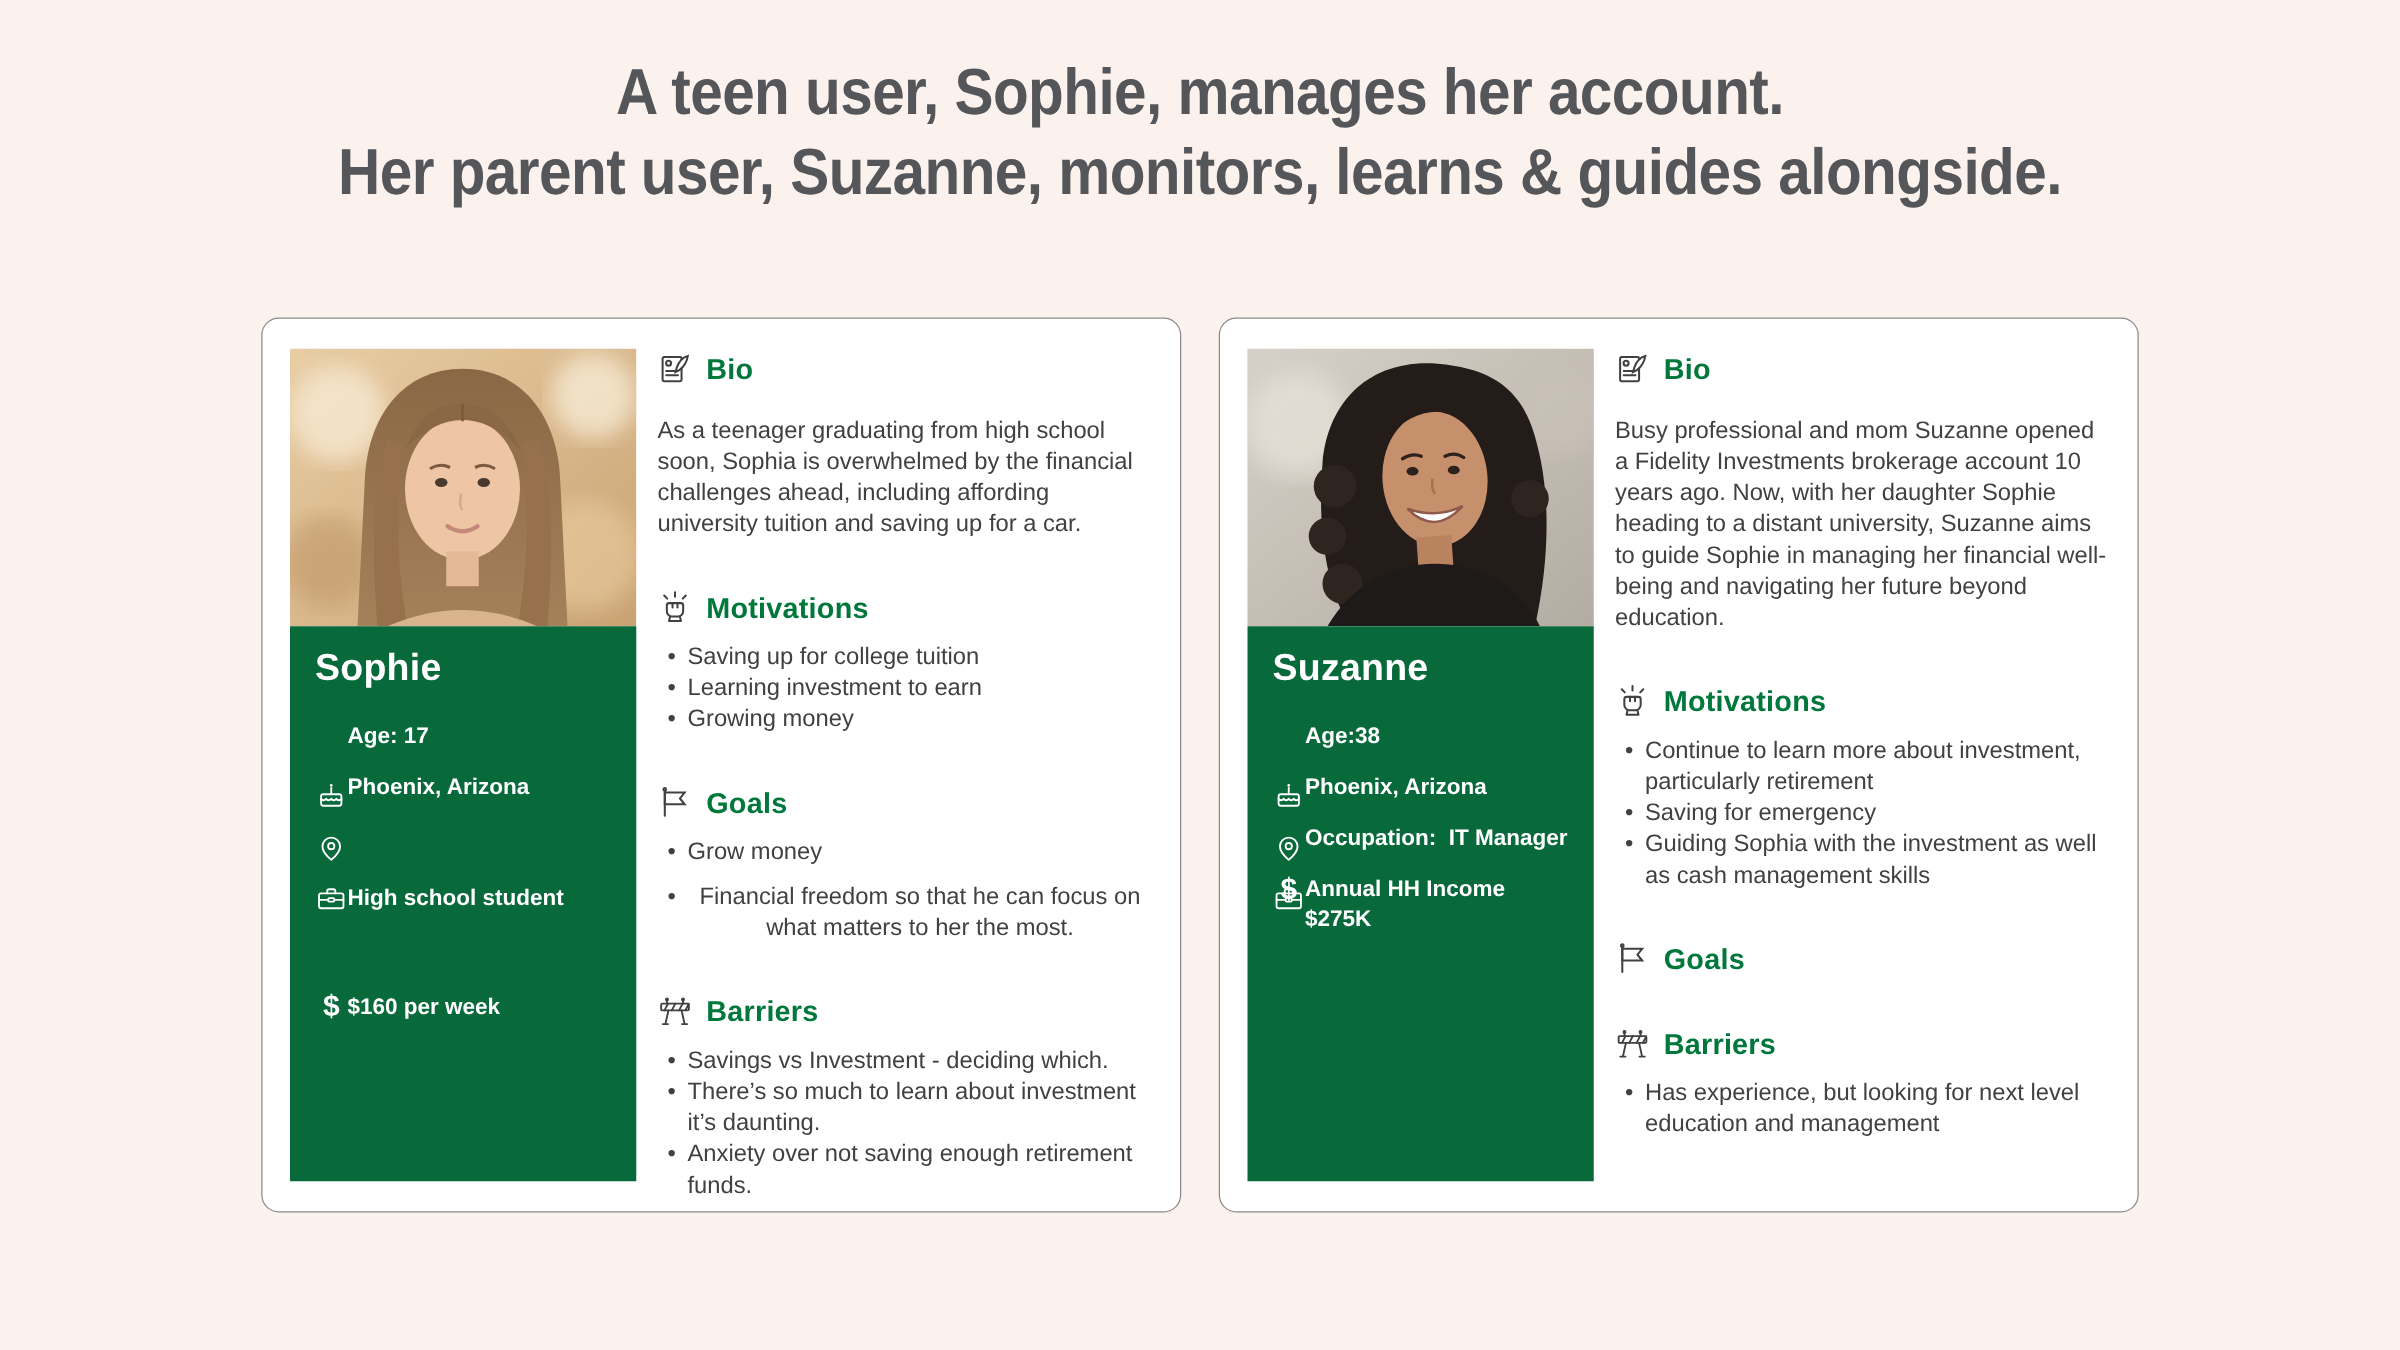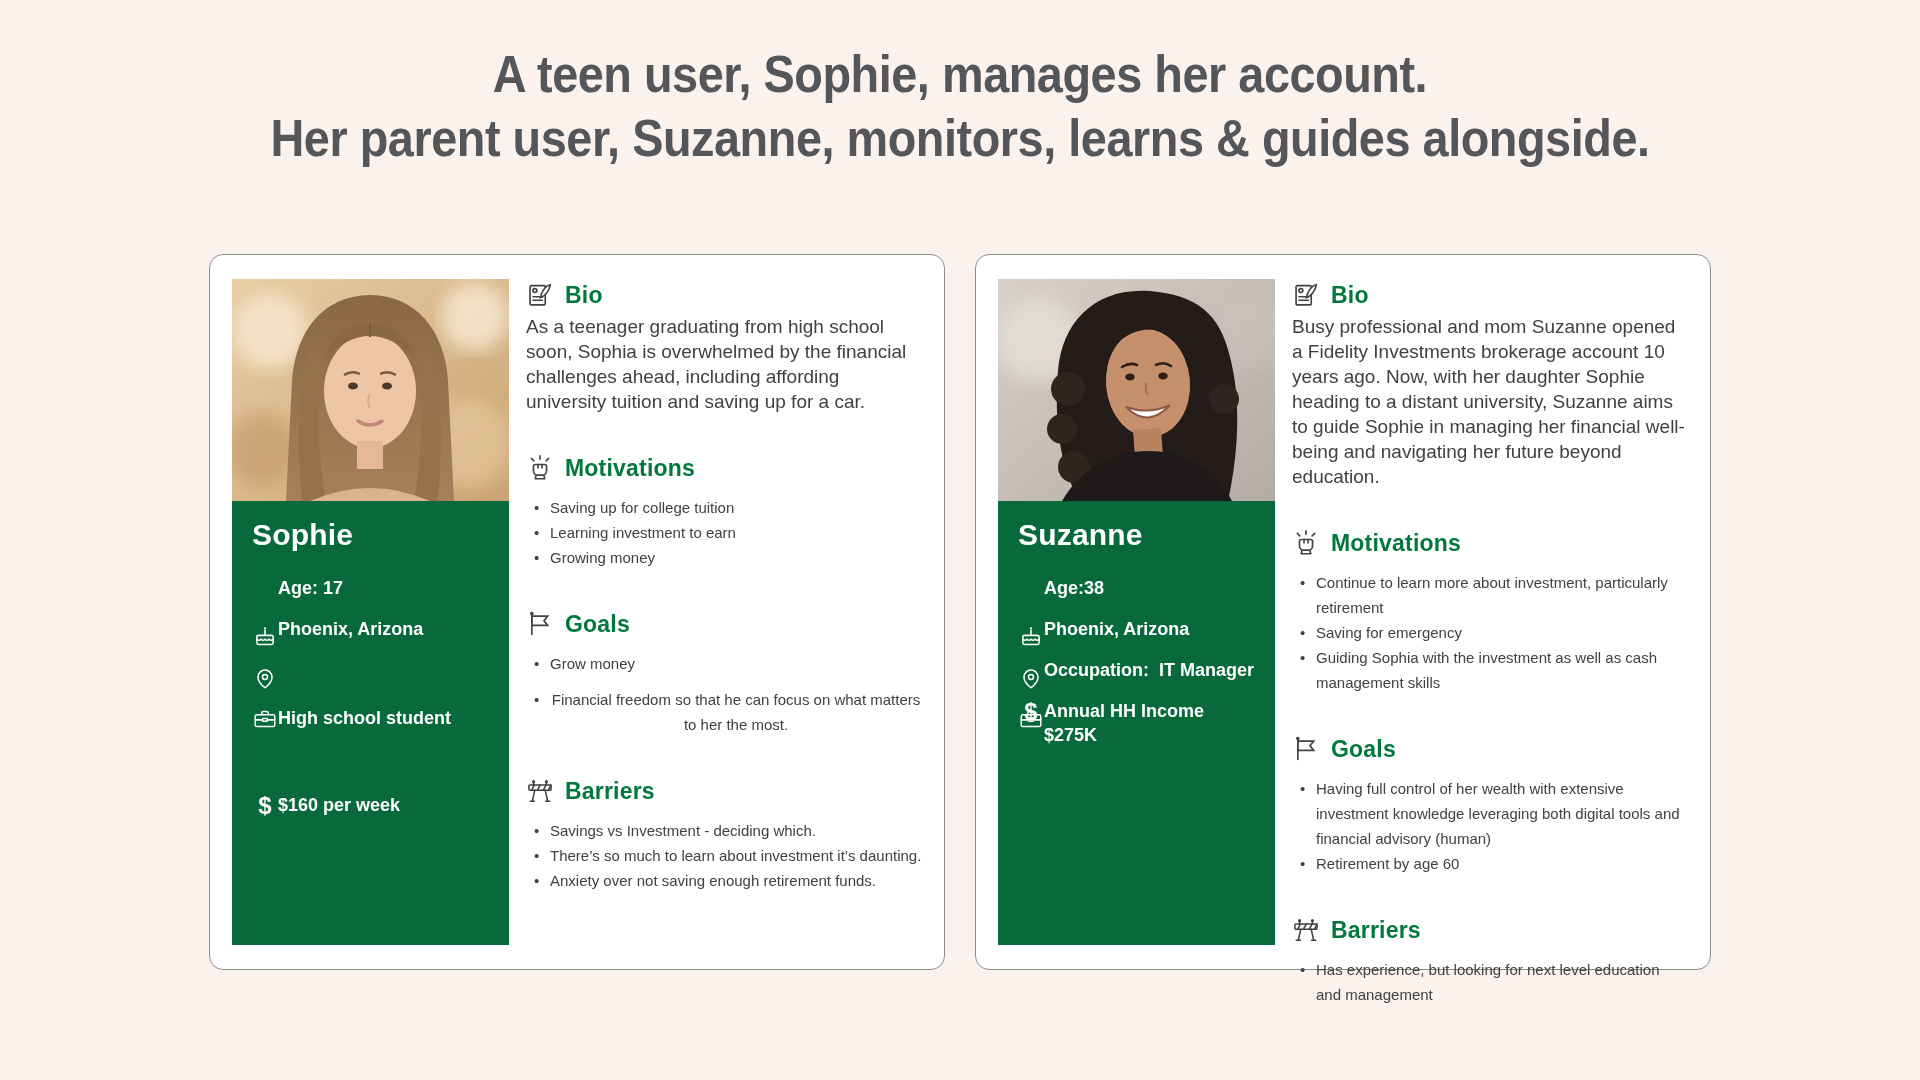--- a/index.html
+++ b/index.html
@@ -60,22 +60,22 @@
   }
   .dicon { flex: 0 0 26px; width: 26px; height: 26px; }
   .dicon svg { display: block; }
   .dollar-glyph { font-size: 24px; font-weight: bold; line-height: 26px; text-align: center; display:block; }
   .right-col { flex: 1; padding-left: 17px; padding-top: 2px; }
   .section + .section { margin-top: 40px; }
   .sec-head { display: flex; align-items: center; gap: 11px; }
   .sec-head h3 { margin: 0; font-size: 23px; color: #00783C; letter-spacing: 0.2px; }
   .sicon { width: 28px; height: 28px; flex: 0 0 28px; }
   .sicon svg { display: block; }
-  .sec-body { margin: 5px 0 0 0; font-size: 19px; line-height: 25px; }
-  .bullets { margin: 13px 0 0 0; padding: 0 0 0 24px; list-style: none; font-size: 15px; line-height: 25px; }
+  .sec-body { margin: 23px 0 0 0; font-size: 19px; line-height: 25px; }
+  .bullets { margin: 13px 0 0 0; padding: 0 0 0 24px; list-style: none; font-size: 19px; line-height: 25px; }
   .bullets li { position: relative; }
   .bullets li::before { content: "•"; position: absolute; left: -16px; }
   .bullets.spread li + li { margin-top: 11px; text-align: center; }
 </style>
 </head>
 <body>
 
 <div class="title-block">
   <div class="title-line">A teen user, Sophie, manages her account.</div>
   <div class="title-line">Her parent user, Suzanne, monitors, learns &amp; guides alongside.</div>
@@ -359,24 +359,20 @@
         <div class="sec-head">
           <span class="sicon">
             <svg viewBox="0 0 24 24" width="28" height="28" fill="none" stroke="#3F4143" stroke-width="1.4" stroke-linecap="round">
               <circle cx="5" cy="3" r="0.9"></circle>
               <line x1="5" y1="4.2" x2="5" y2="21"></line>
               <path d="M5 5.2 H18.6 L15.4 9.2 L18.6 13.2 H5 Z"></path>
             </svg>
           </span>
           <h3>Goals</h3>
         </div>
-        <ul class="bullets">
-          <li>Having full control of her wealth with extensive investment knowledge leveraging both digital tools and financial advisory (human)</li>
-          <li>Retirement by age 60</li>
-        </ul>
       </div>
 
       <div class="section">
         <div class="sec-head">
           <span class="sicon">
             <svg viewBox="0 0 24 24" width="28" height="28" fill="none" stroke="#3F4143" stroke-width="1.3" stroke-linecap="round">
               <path d="M6.5 6.8 V4.6 M17.5 6.8 V4.6"></path>
               <circle cx="6.5" cy="4" r="0.7"></circle>
                 <circle cx="17.5" cy="4" r="0.7"></circle>
               <rect x="2.5" y="6.8" width="19" height="4.6" rx="0.8"></rect>

